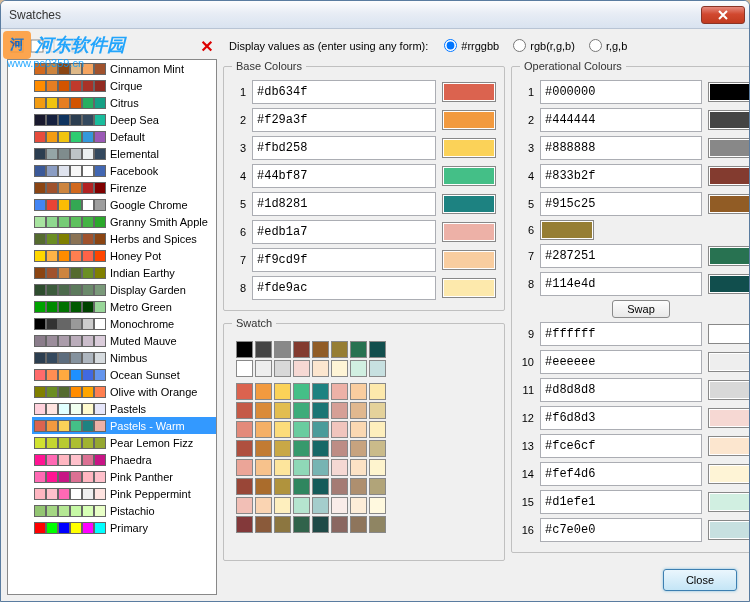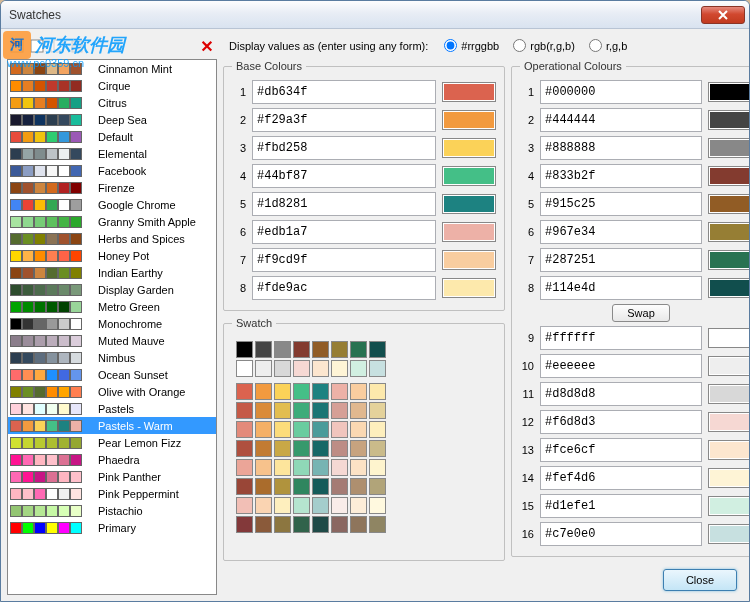--- a/index.html
+++ b/index.html
@@ -13,21 +13,21 @@
 .watermark { position: absolute; top: 2px; left: 2px; z-index: 100; pointer-events: none; display: flex; align-items: center; gap: 4px; opacity: 0.85; }
 .watermark .logo { width: 28px; height: 28px; background: #ff9933; border-radius: 4px; display: flex; align-items: center; justify-content: center; font-weight: bold; color: #0066cc; font-size: 14px; }
 .watermark .txt { color: #0099ff; font-size: 18px; font-weight: bold; font-style: italic; }
 .watermark .url { position: absolute; top: 26px; left: 4px; color: #0099ff; font-size: 11px; }
 .left-panel { width: 210px; display: flex; flex-direction: column; }
 .toolbar { height: 22px; display: flex; align-items: center; gap: 4px; padding: 0 2px; margin-bottom: 2px; }
 .tool-icon { width: 16px; height: 16px; display: inline-flex; align-items: center; justify-content: center; cursor: pointer; }
 .tool-icon.disabled { opacity: 0.4; }
 .tool-x { color: #d00; font-size: 16px; font-weight: bold; margin-left: auto; }
 .swatch-list { flex: 1; border: 1px solid #888; background: #fff; overflow-y: auto; }
-.swatch-row { display: flex; align-items: center; height: 17px; padding: 0 2px; gap: 16px; cursor: pointer; }
+.swatch-row { display: flex; align-items: center; height: 17px; padding: 0 2px; gap: 4px; cursor: pointer; margin-left: 24px; }
 .swatch-row.selected { background: #3399ff; color: #fff; }
 .swatch-thumbs { display: flex; gap: 0; }
 .swatch-thumb { width: 12px; height: 12px; border: 1px solid #666; }
 .swatch-name { font-size: 11px; white-space: nowrap; overflow: hidden; }
 .right-panel { flex: 1; display: flex; flex-direction: column; gap: 4px; }
 .display-row { display: flex; align-items: center; gap: 10px; padding: 4px 6px; }
 .radio-group { display: flex; gap: 14px; margin-left: 6px; }
 .radio-item { display: flex; align-items: center; gap: 4px; cursor: pointer; }
 .radio-item input { margin: 0; }
 .columns { flex: 1; display: flex; gap: 6px; }
@@ -588,21 +588,20 @@
                     <input class="color-input" value="#833b2f" style="">
                     <div class="color-swatch" style="background: rgb(131, 59, 47);"></div>
                   </div>
                   <div class="color-row">
                     <span class="color-num">5</span>
                     <input class="color-input" value="#915c25" style="">
                     <div class="color-swatch" style="background: rgb(145, 92, 37);"></div>
                   </div>
                   <div class="color-row">
                     <span class="color-num">6</span>
-                    <input class="color-input" value="#967e34" style="">
                     <div class="color-swatch" style="background: rgb(150, 126, 52);"></div>
                   </div>
                   <div class="color-row">
                     <span class="color-num">7</span>
                     <input class="color-input" value="#287251" style="">
                     <div class="color-swatch" style="background: rgb(40, 114, 81);"></div>
                   </div>
                   <div class="color-row">
                     <span class="color-num">8</span>
                     <input class="color-input" value="#114e4d" style="">

